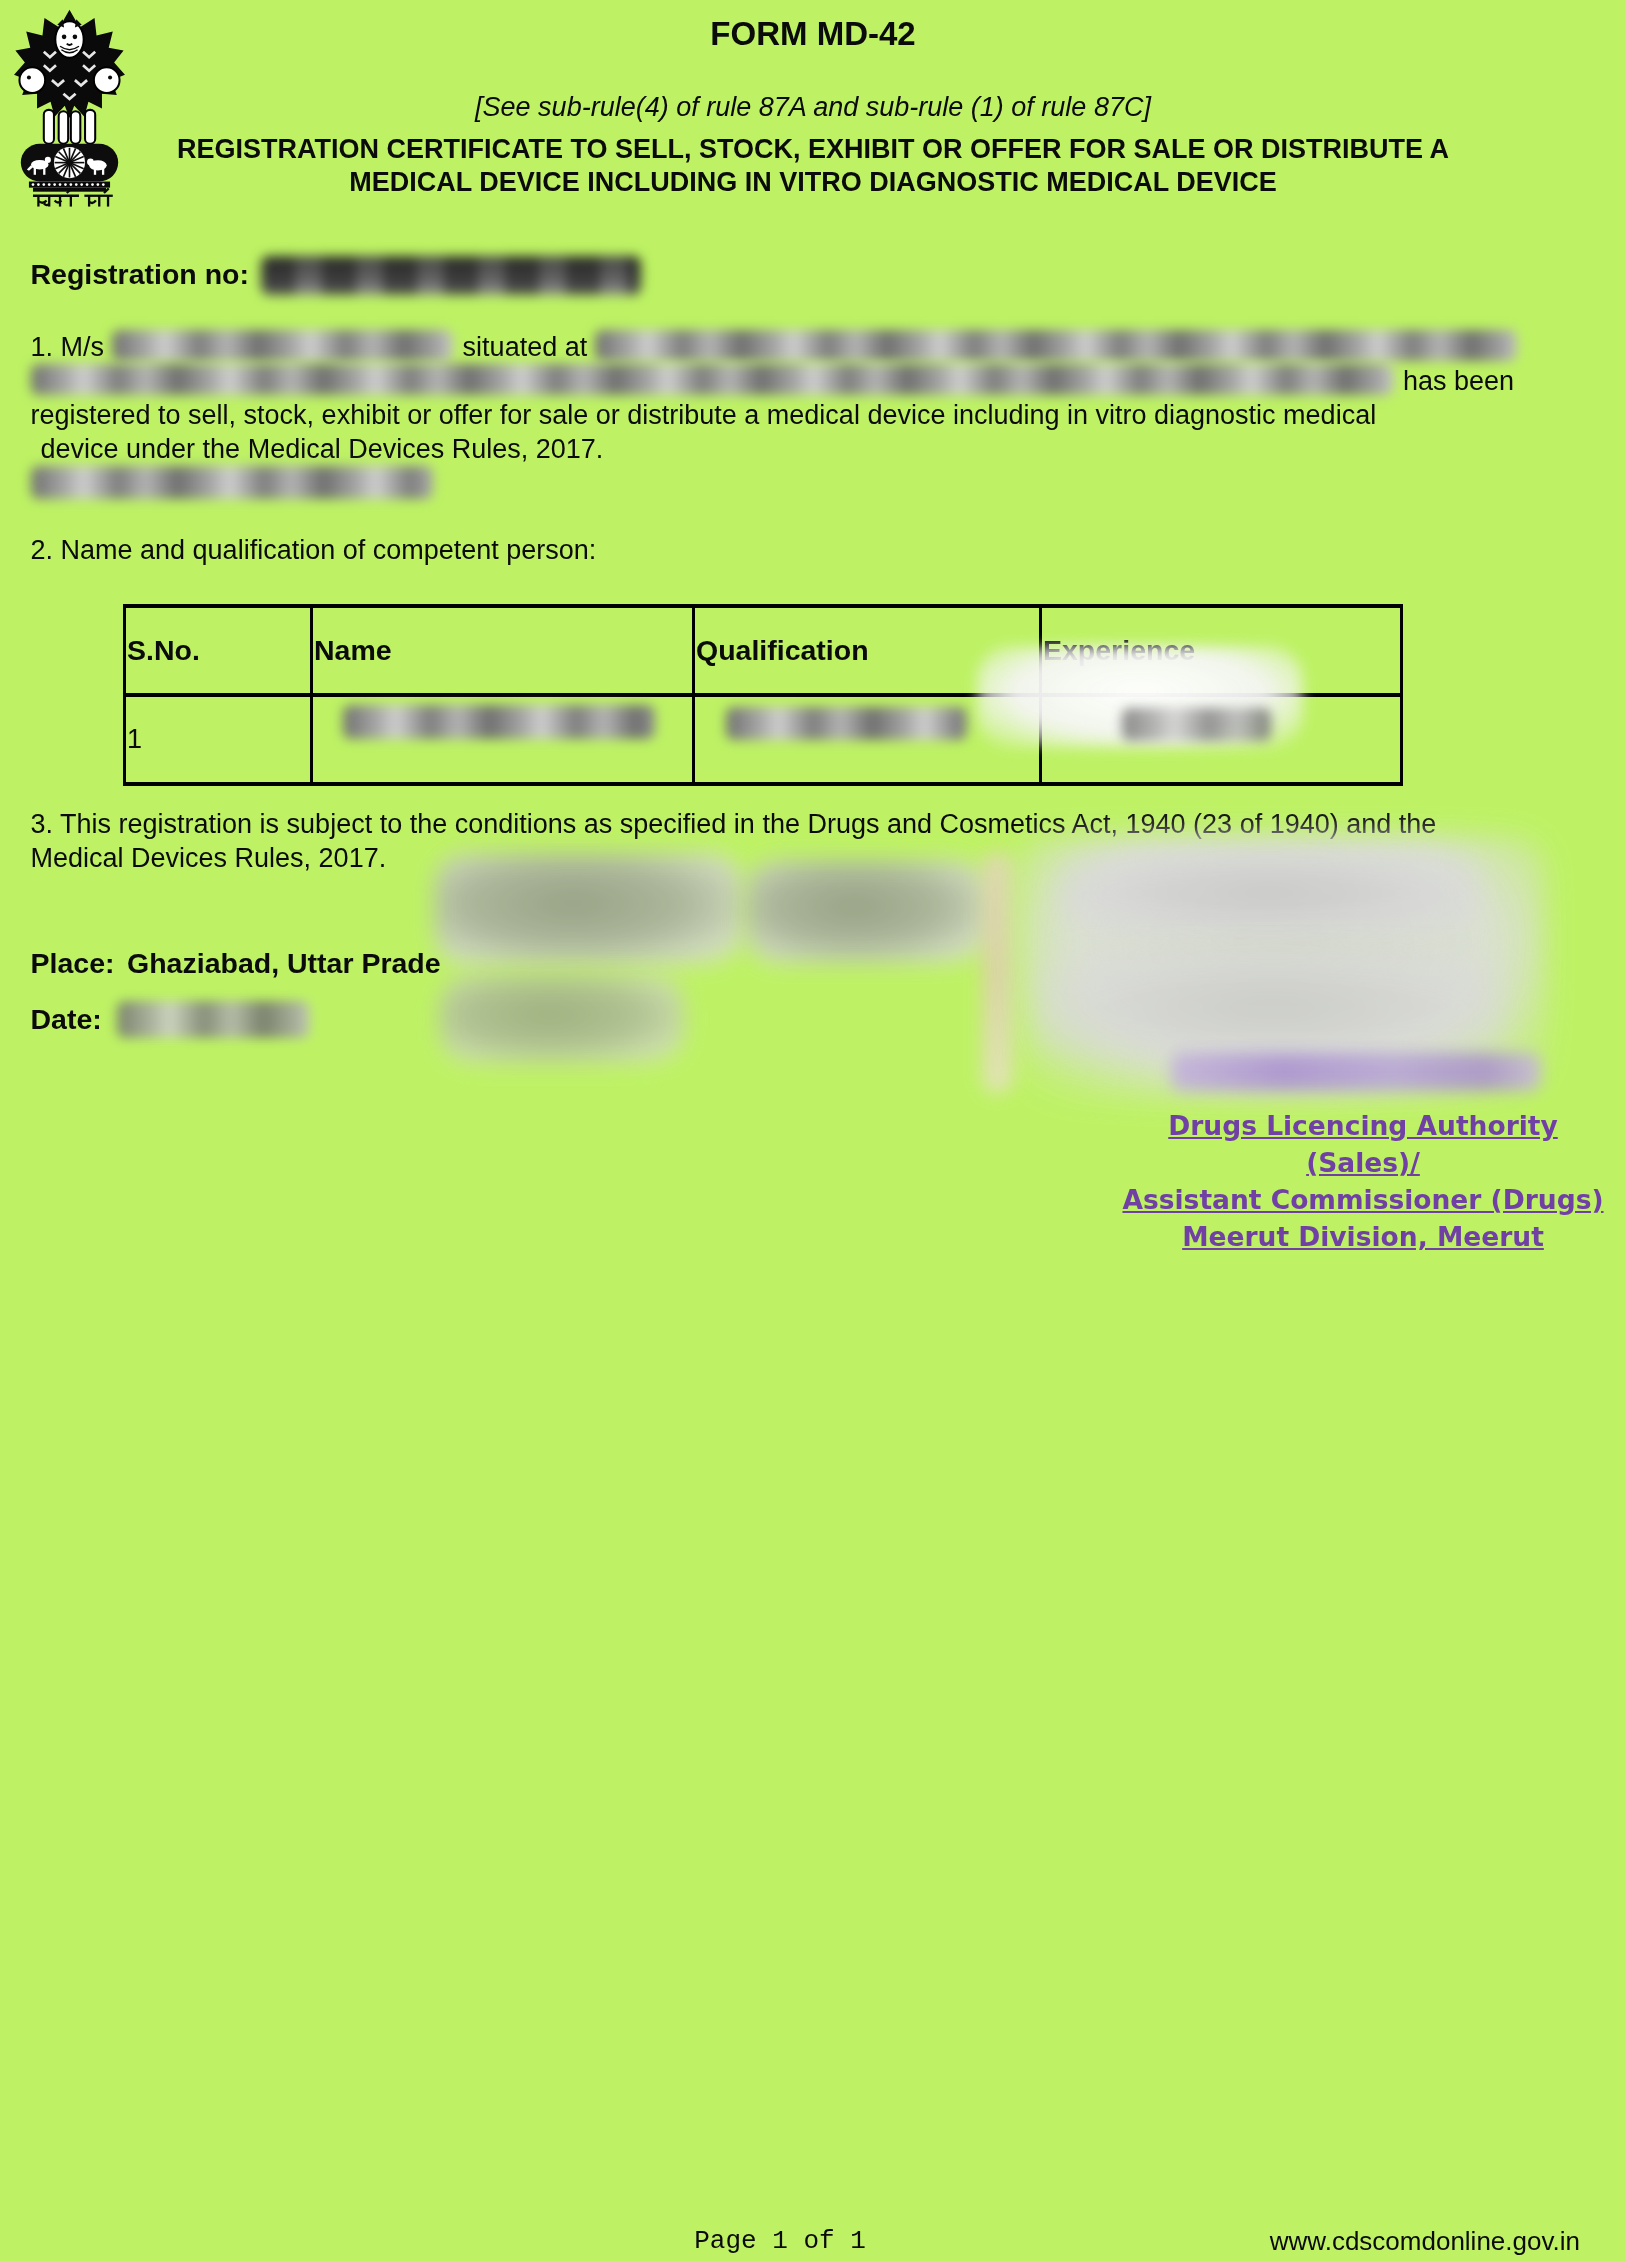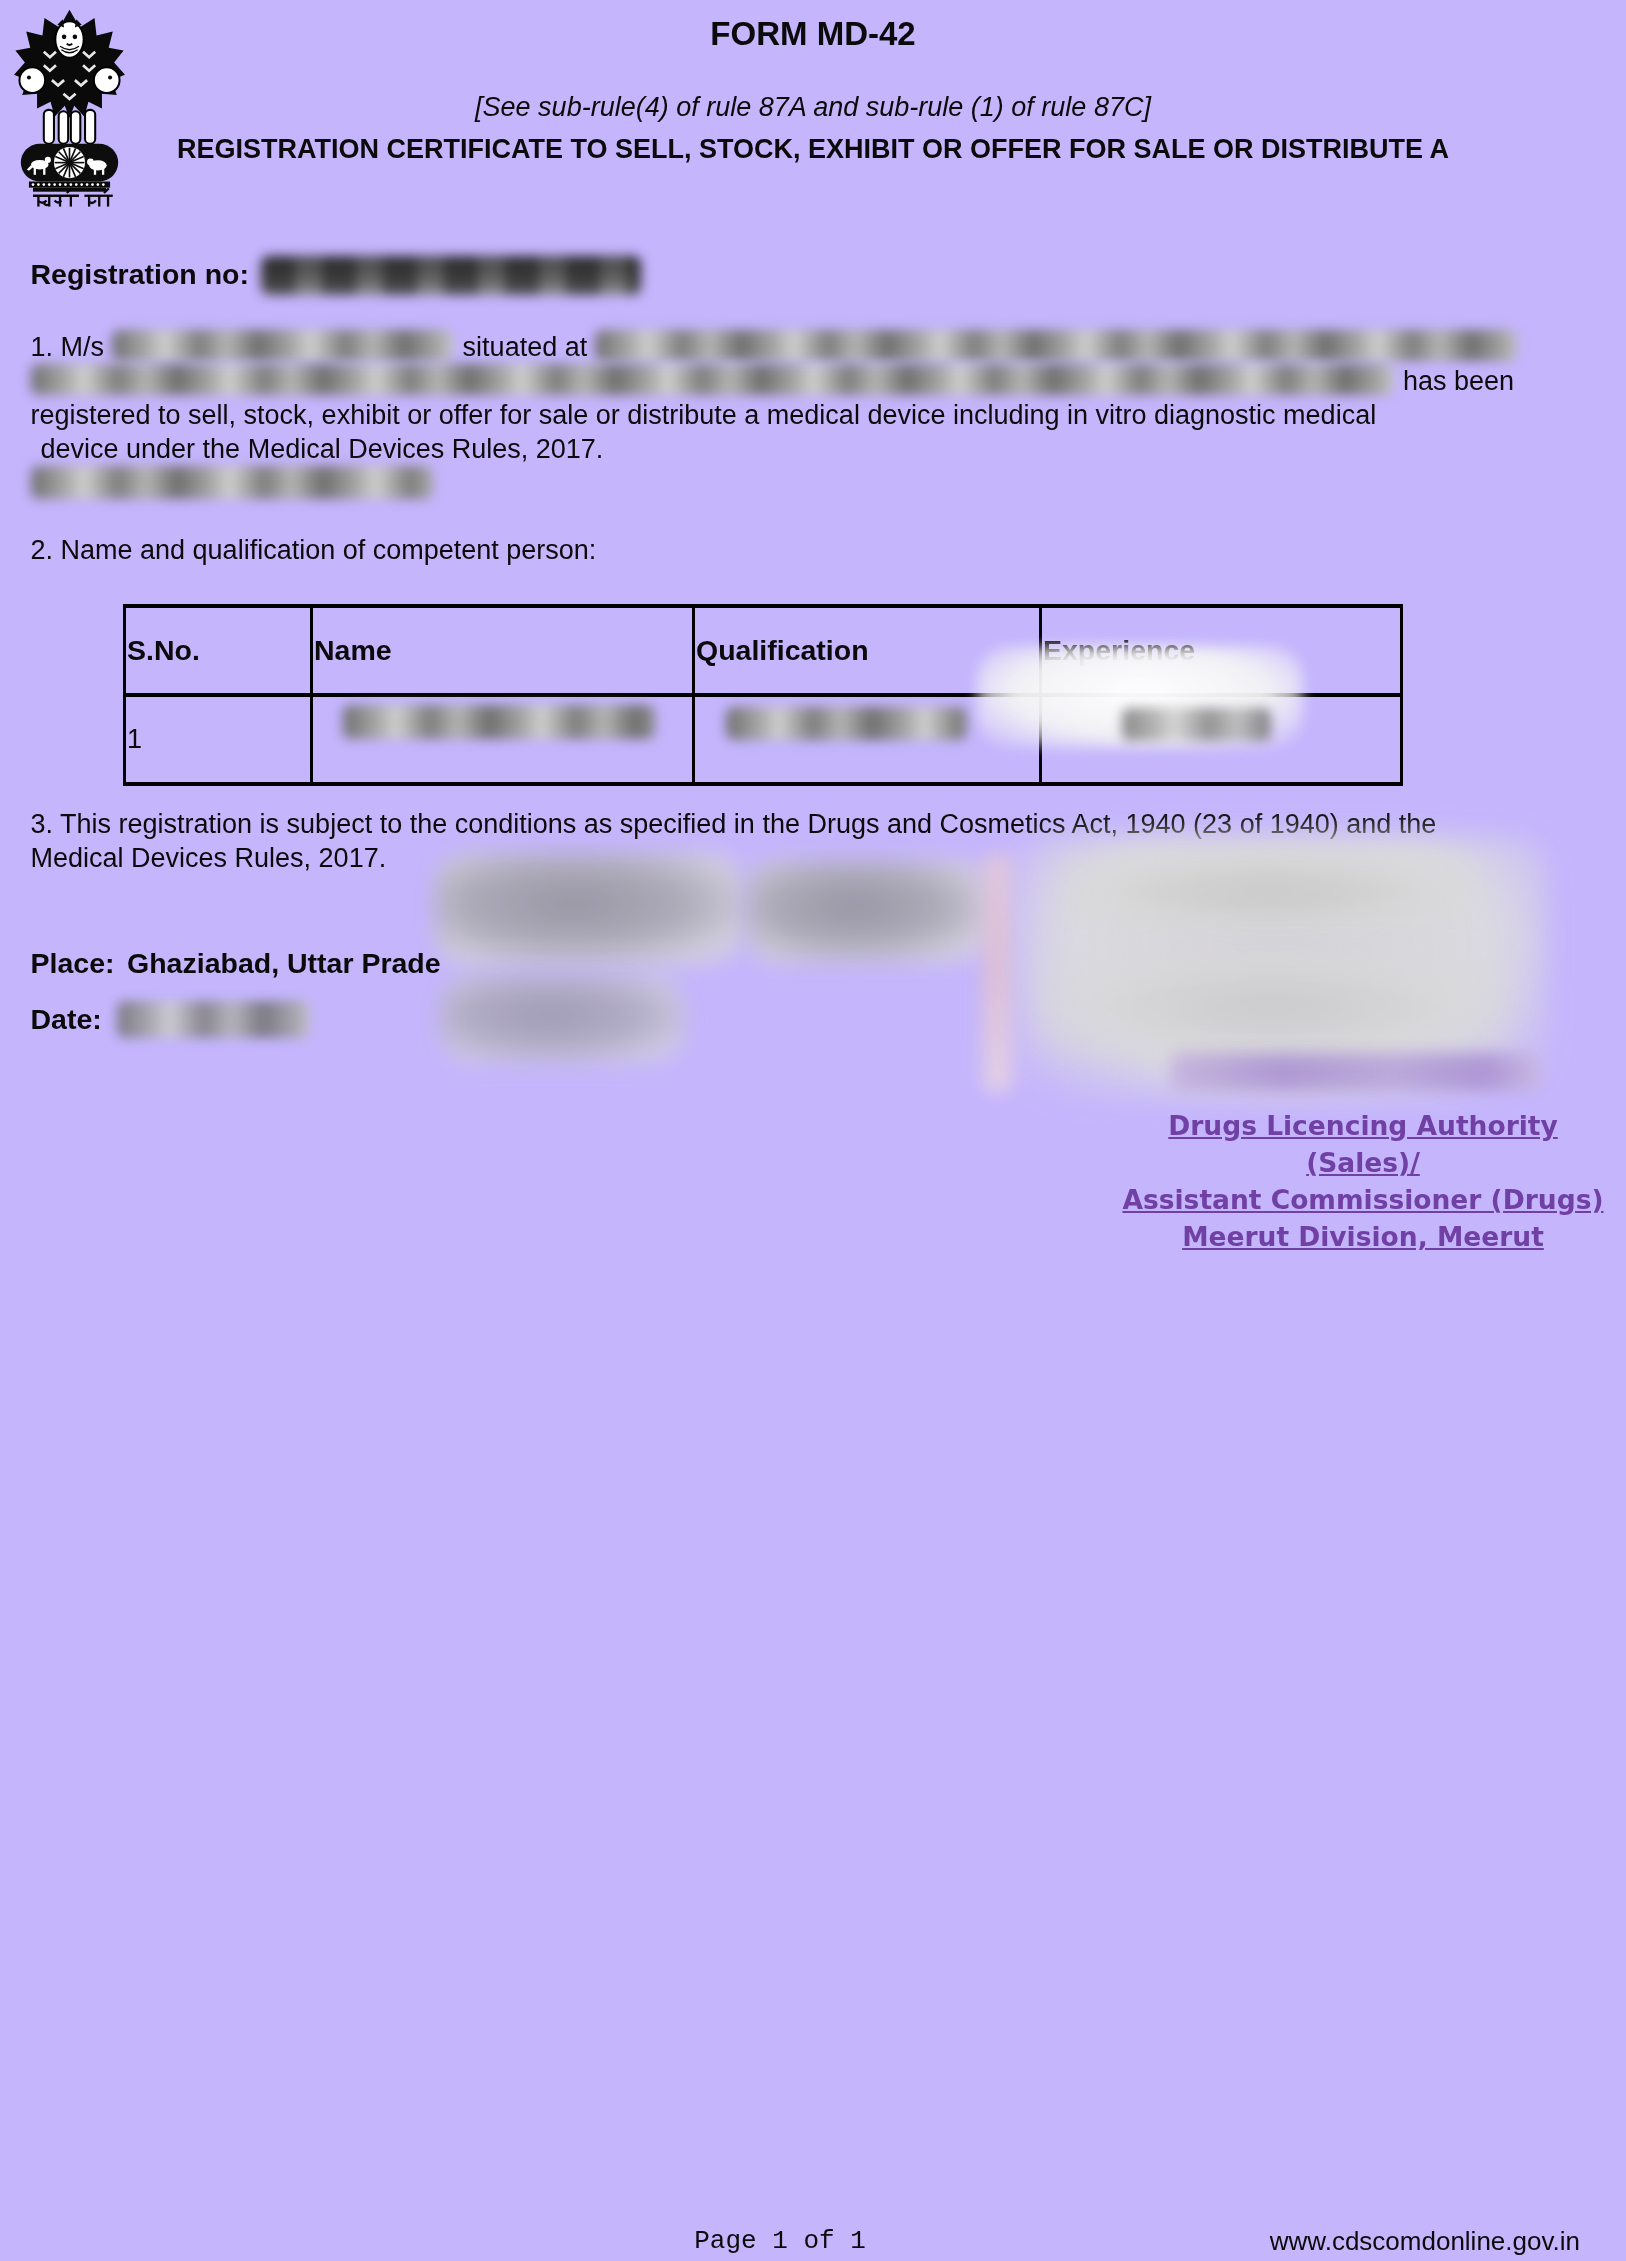--- a/index.html
+++ b/index.html
@@ -1,19 +1,19 @@
 <!DOCTYPE html>
 <html style="font-size:11px"><head>
 <meta charset="utf-8">
 <style>
   html,body{margin:0;padding:0;background:#9c9c9c;}
   #page{
     position:relative;
     width:1626px;height:2261px;
-    background:#c4b5fd;
+    background:#bef264;
     font-family:"Liberation Sans", sans-serif;
     color:#0b0b0b;
     overflow:hidden;
   }
   .abs{position:absolute;}
   .b{font-weight:bold;}
   .ital{font-style:italic;}
   .ctr{left:0;width:1626px;text-align:center;}
   .body-text{font-size:27px;line-height:34px;white-space:nowrap;}
   .label{font-size:28.5px;font-weight:bold;white-space:nowrap;}
@@ -194,20 +194,21 @@
         <line x1="132" y1="283" x2="132" y2="299"></line>
         <line x1="145" y1="283" x2="145" y2="299"></line>
         <path d="M139,279 l7,-7"></path>
       </g>
     </svg>
   </div>
 
   <div class="abs ctr b" style="top:15px;font-size:33px;">FORM MD-42</div>
   <div class="abs ctr ital" style="top:92px;font-size:27px;">[See sub-rule(4) of rule 87A and sub-rule (1) of rule 87C]</div>
   <div class="abs ctr b" style="top:132px;font-size:27px;line-height:34px;">REGISTRATION CERTIFICATE TO SELL, STOCK, EXHIBIT OR OFFER FOR SALE OR DISTRIBUTE A</div>
+  <div class="abs ctr b" style="top:165px;font-size:27px;line-height:34px;">MEDICAL DEVICE INCLUDING IN VITRO DIAGNOSTIC MEDICAL DEVICE</div>
 
   <div class="abs" style="left:30.5px;top:256px;white-space:nowrap;">
     <span class="label">Registration no:</span><span class="rd rd-dark" style="width:380px;height:39px;margin-left:12.2px;vertical-align:-11px;"></span>
   </div>
 
   <div class="abs body-text" style="left:30.5px;top:330px;">
     <span>1. M/s</span><span class="rd" style="width:341px;height:31px;margin:0 9.5px 0 8.1px;"></span><span>situated at</span><span class="rd" style="width:922px;height:31px;margin-left:8.1px;"></span>
   </div>
   <div class="abs body-text" style="left:30.5px;top:364px;">
     <span class="rd" style="width:1363px;height:31px;margin-right:9.5px;"></span><span>has been</span>

